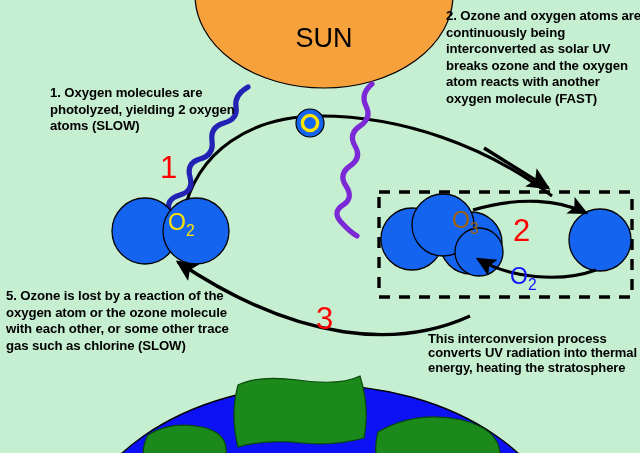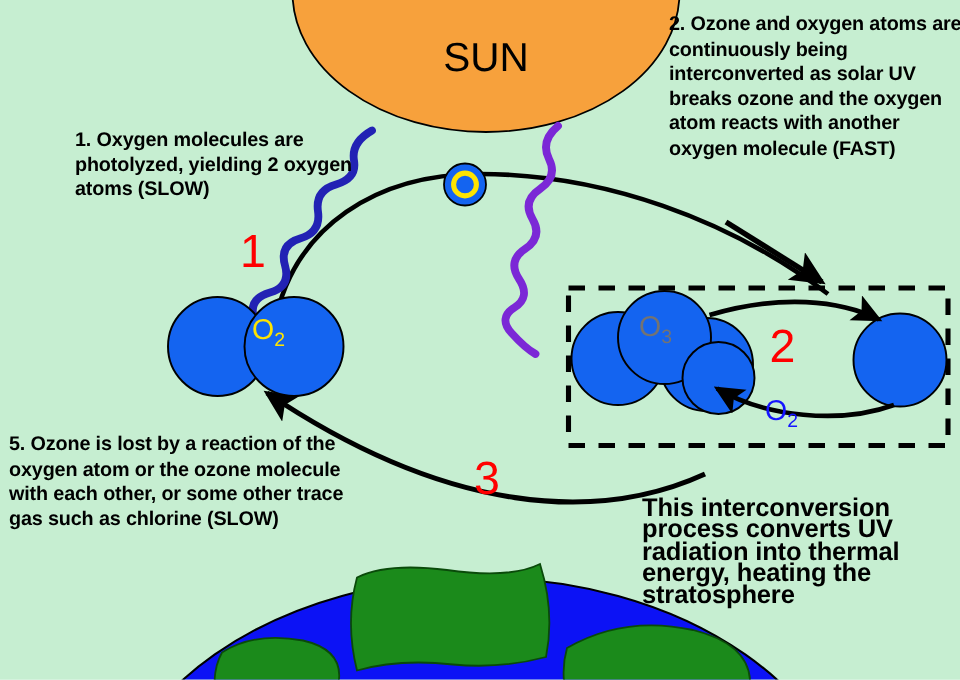--- a/index.html
+++ b/index.html
@@ -35,21 +35,21 @@
     line-height: 16.6px;
     white-space: pre-line;
     letter-spacing: -0.1px;
     font-weight: bold;
   }
   #note-1 { left: 38px;  top: 85px;  width: 215px; margin-left: 12px; }
   #note-2 { left: 446px; top: 8px;   width: 195px; }
   #note-3 { left: 6px;   top: 288px; width: 225px; }
   #note-4 {
     left: 428px; top: 332px; width: 210px;
-    font-size: 17px; line-height: 14.4px;
+    font-size: 13px; line-height: 14.4px;
   }
   .num {
     position: absolute;
     color: #ff0000;
     font-family: "Liberation Sans", sans-serif;
     font-size: 31px;
     font-weight: 400;
     line-height: 1;
   }
   #num-1 { left: 160px; top: 152px; }
@@ -60,27 +60,27 @@
     left: 269px; top: 23px;
     width: 110px;
     text-align: center;
     font-size: 27px;
     color: #000000;
     font-family: "Liberation Sans", sans-serif;
   }
   .mol-label {
     position: absolute;
     font-family: "Liberation Sans", sans-serif;
-    font-size: 19px;
+    font-size: 23px;
     line-height: 1;
     pointer-events: none;
   }
   .mol-label sub { font-size: 0.68em; }
   #lbl-o2-left  { left: 168px; top: 211px; color: #ffe400; }
-  #lbl-o3       { left: 426px; top: 209px; color: #737373; }
+  #lbl-o3       { left: 452px; top: 209px; color: #a16207; }
   #lbl-o2-right { left: 510px; top: 265px; color: #1414ff; }
 </style>
 </head>
 <body>
 
 <div id="stage">
 
   <svg id="scene" viewBox="0 0 640 453" xmlns="http://www.w3.org/2000/svg">
 
     <defs>

